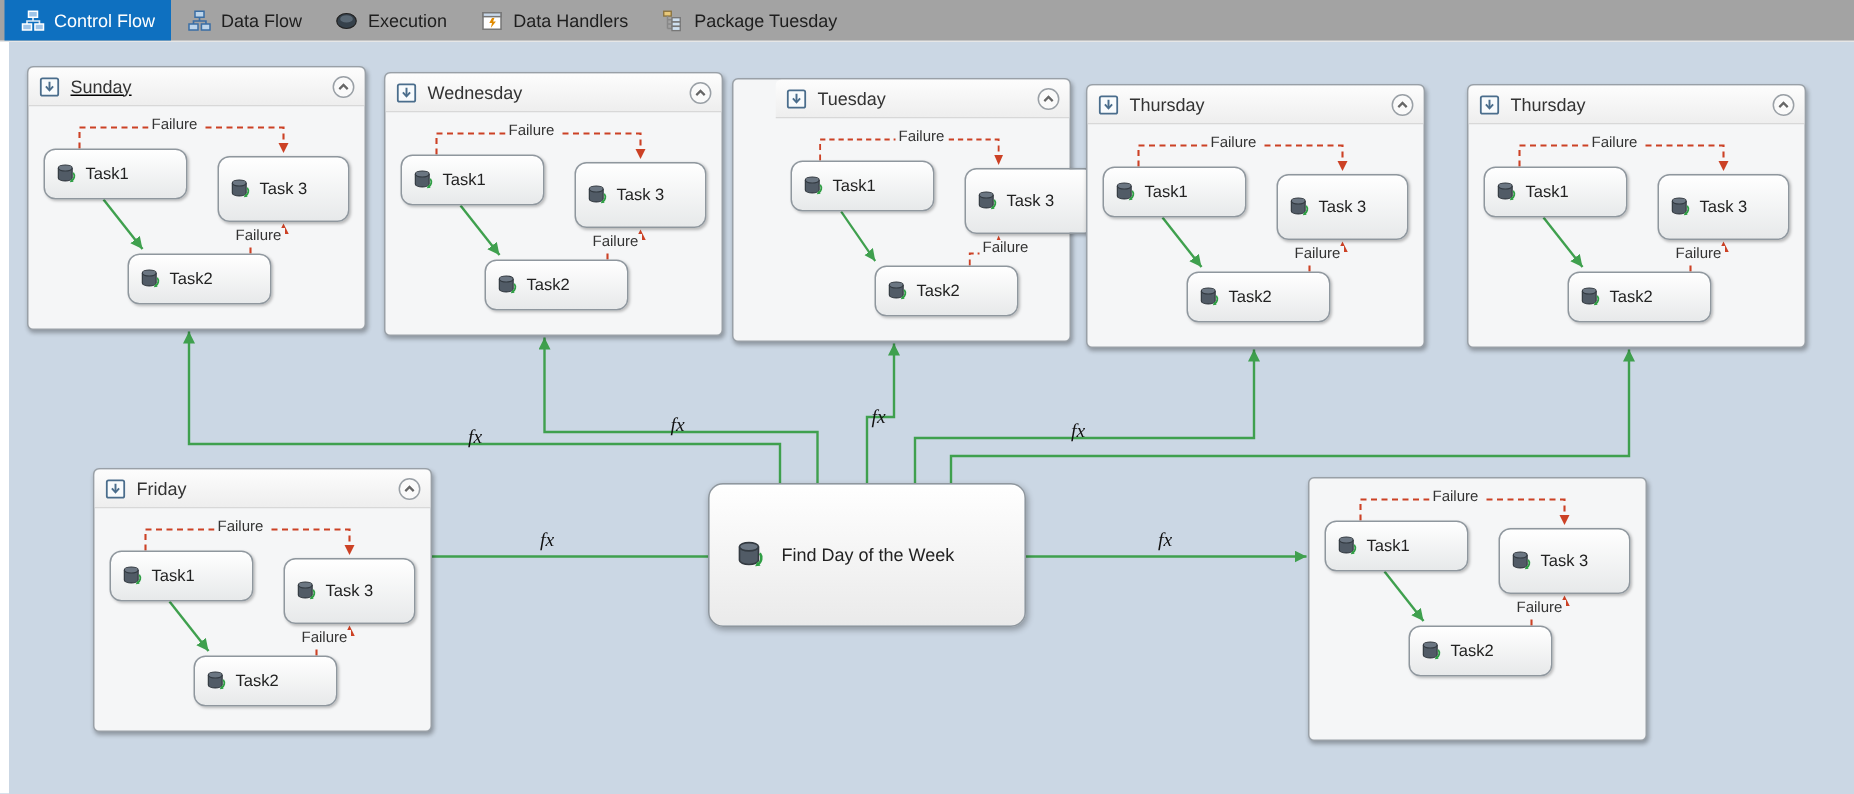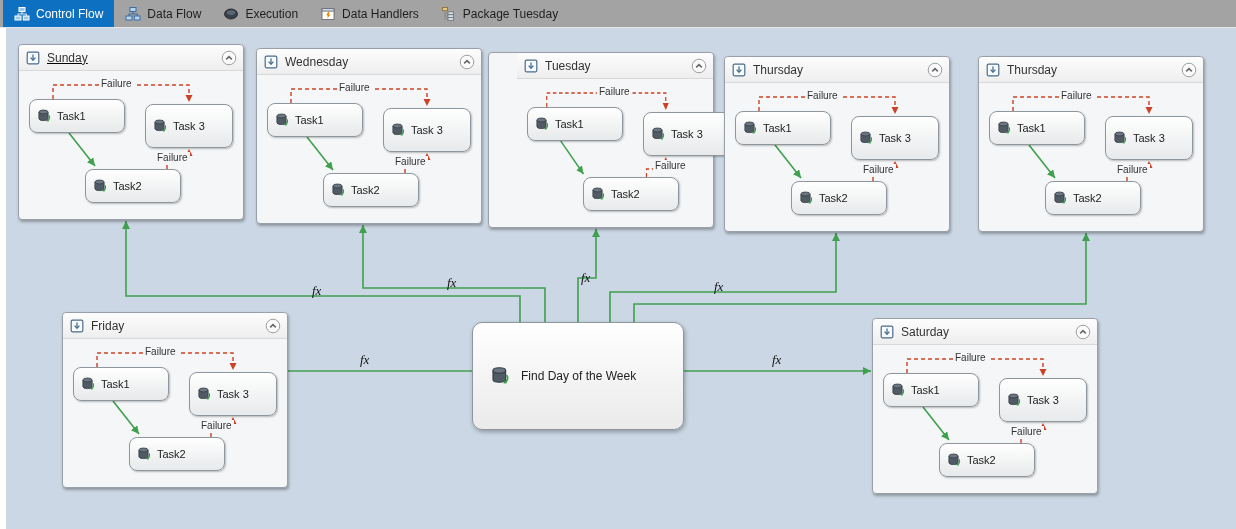--- a/index.html
+++ b/index.html
@@ -60,21 +60,21 @@
     border:1px solid #8f979e; border-radius:8px;
     font-size:11px; color:#222; line-height:1.15;
     box-shadow:1px 1px 2px rgba(0,0,0,.25); z-index:2;
   }
   .t1 { left:10px;  top:28px; width:96px; height:34px; }
   .t3 { left:126px; top:33px; width:88px; height:44px; }
   .t2 { left:66px;  top:98px; width:96px; height:34px; }
   .t3 .task-label { width:44px; }
   
   .central {
-    position:absolute; left:472px; top:322px; width:212px; height:108px;
+    position:absolute; left:472px; top:322px; width:212px; height:96px;
     display:flex; align-items:center; gap:10px; padding:12px 16px;
     background:linear-gradient(#ffffff,#eaeaea);
     border:1px solid #8f979e; border-radius:10px;
     box-shadow:1px 2px 4px rgba(0,0,0,.30);
     font-size:12px; color:#222; z-index:2;
   }
   .central .big-icon svg { width:22px; height:22px; display:block; }
 </style>
 </head>
 <body>
@@ -408,29 +408,20 @@
     <div class="task t2">
       <svg class="ic16">
           <use href="#sym-task"></use>
         </svg>
       <span class="task-label">Task2</span>
     </div>
   </div>
 </div>
 
 <div class="container" style="left:872px;top:318px;">
-  <div class="c-header">
-    <svg class="ic16">
-        <use href="#sym-seq"></use>
-      </svg>
-    <span class="c-title">Saturday</span>
-    <svg class="collapse">
-        <use href="#sym-chevron"></use>
-      </svg>
-  </div>
   <div class="c-body">
     <svg class="c-wires" viewBox="0 0 224 148" preserveAspectRatio="none">
       <path class="wire-fail" d="M34,28 V14 H170 V31"></path>
       <path class="wire-ok" d="M50,62 L76,95"></path>
       <path class="wire-fail" d="M148,98 V90 H170 V78"></path>
     </svg>
     <span class="flabel fl-top">Failure</span>
     <span class="flabel fl-bot">Failure</span>
     <div class="task t1">
       <svg class="ic16">

